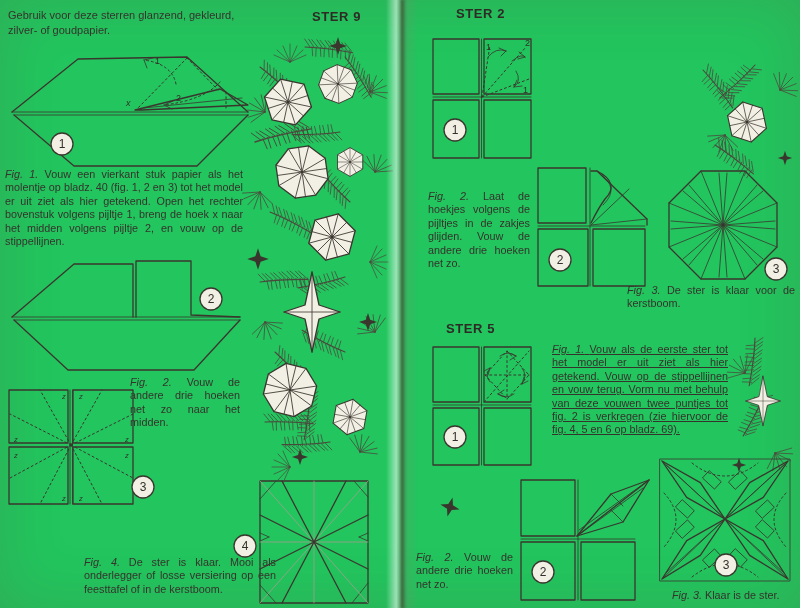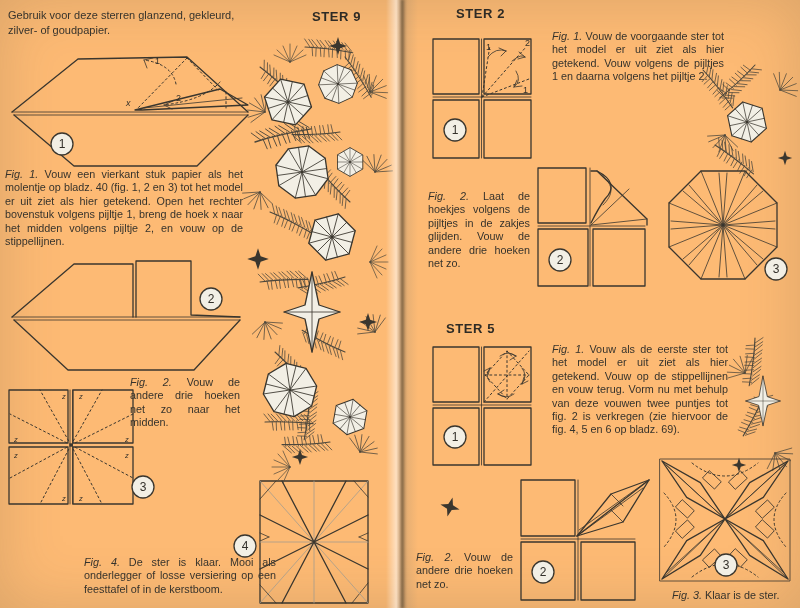--- a/index.html
+++ b/index.html
@@ -1,18 +1,18 @@
 <!DOCTYPE html>
 <html><head>
 <meta charset="utf-8">
 <style>
   html,body { margin:0; padding:0; background:#d8d4c8; }
   #spread {
     position:relative; width:800px; height:608px; overflow:hidden;
-    background:#fdba74;
+    background:#22c55e;
     box-shadow: inset 0 0 60px rgba(95,85,62,.22);
     font-family:"Liberation Sans", sans-serif;
     color:#33302a;
   }
   .abs { position:absolute; }
   .cap { font-size:10.8px; line-height:13.4px; text-align:justify; color:#36332c; }
   .cap i { font-style:italic; }
   .intro { font-size:11px; line-height:15px; color:#36332c; }
   .ster { font-size:13px; font-weight:700; letter-spacing:.6px; color:#2e2b25; }
   .gutter {
@@ -207,24 +207,20 @@
     <path class="thin" d="M88,38 Q94,48 86,54 M86,54 l3,-7 M86,54 l8,-1"></path>
     <text class="lbl" x="58" y="17">1</text>
     <text class="lbl" x="97" y="13">2</text>
     <text class="lbl" x="95" y="60">1</text>
     <g>
       <circle class="paperfill" cx="27" cy="97" r="11"></circle>
       <text class="stepnum" x="27" y="101" text-anchor="middle">1</text>
     </g>
   </svg>
 
-  <div class="abs cap" style="left:552px; top:30px; width:172px;">
-    <i>Fig. 1.</i>
-    <span>Vouw de voorgaande ster tot het model er uit ziet als hier getekend. Vouw volgens de pijltjes 1 en daarna volgens het pijltje 2.</span>
-  </div>
 
   <svg class="abs" style="left:695px; top:50px;" width="105" height="130" viewBox="0 0 105 130">
     <use href="#branch" transform="translate(8,20) rotate(35)"></use>
     <use href="#branch" transform="translate(60,15) rotate(120)"></use>
     <use href="#tuft" transform="translate(85,40) rotate(45)"></use>
     <use href="#tuft" transform="translate(30,85) rotate(200)"></use>
     <use href="#branch" transform="translate(20,95) rotate(20)"></use>
     <use href="#star6" transform="translate(52,72) rotate(18) scale(.85)"></use>
     <use href="#sparkle" transform="translate(90,108) scale(.8)"></use>
   </svg>
@@ -253,20 +249,24 @@
     <polygon points="124,84 92,116 48,116 16,84 16,40 48,8 92,8 124,40"></polygon>
     <path class="thin" d="M70,62 L124,84 M70,62 L92,116 M70,62 L48,116 M70,62 L16,84 M70,62 L16,40 M70,62 L48,8 M70,62 L92,8 M70,62 L124,40"></path>
     <path class="thin" d="M70,62 L122,58 M70,62 L122,66 M70,62 L66,10 M70,62 L74,10 M70,62 L18,58 M70,62 L18,66 M70,62 L66,114 M70,62 L74,114"></path>
     <path class="thin" d="M70,62 L104,102 M70,62 L110,96 M70,62 L30,96 M70,62 L36,102 M70,62 L104,22 M70,62 L110,28 M70,62 L30,28 M70,62 L36,22"></path>
     <g>
       <circle class="paperfill" cx="123" cy="106" r="11"></circle>
       <text class="stepnum" x="123" y="110" text-anchor="middle">3</text>
     </g>
   </svg>
 
+  <div class="abs cap" style="left:627px; top:284px; width:168px;">
+    <i>Fig. 3.</i>
+    <span>De ster is klaar voor de kerstboom.</span>
+  </div>
 
   <div class="abs ster" style="left:446px; top:321px;">STER 5</div>
 
   <svg class="abs" style="left:428px; top:342px;" width="108" height="128" viewBox="0 0 108 128">
     <rect x="5" y="5" width="46" height="55"></rect>
     <rect x="56" y="5" width="47" height="55"></rect>
     <rect x="5" y="66" width="46" height="57"></rect>
     <rect x="56" y="66" width="47" height="57"></rect>
     <path class="thin" d="M53.5,5 V123 M5,63 H103"></path>
     <path class="dot" d="M79,9 L101,33 L79,57 L57,33 Z"></path>
@@ -274,21 +274,21 @@
     <path class="thin" d="M72,14 Q80,8 88,14 M88,14 l-7,-3 M88,14 l-6,4"></path>
     <path class="thin" d="M94,26 Q100,34 94,42 M94,42 l2,-7 M94,42 l6,-3"></path>
     <path class="thin" d="M86,52 Q78,58 70,52 M70,52 l7,3 M70,52 l6,-4"></path>
     <path class="thin" d="M62,40 Q56,33 62,26 M62,26 l-2,7 M62,26 l-6,3"></path>
     <g>
       <circle class="paperfill" cx="27" cy="95" r="11"></circle>
       <text class="stepnum" x="27" y="99" text-anchor="middle">1</text>
     </g>
   </svg>
 
-  <div class="abs cap" style="left:552px; top:343px; width:176px;">
+  <div class="abs cap" style="left:552px; top:343px; width:176px;text-decoration:underline;">
     <i>Fig. 1.</i>
     <span>Vouw als de eerste ster tot het model er uit ziet als hier getekend. Vouw op de stippellijnen en vouw terug. Vorm nu met behulp van deze vouwen twee puntjes tot fig. 2 is verkregen (zie hiervoor de fig. 4, 5 en 6 op bladz. 69).</span>
   </div>
 
   <svg class="abs" style="left:725px; top:333px;" width="73" height="142" viewBox="0 0 73 142">
     <use href="#branch" transform="translate(30,5) rotate(80)"></use>
     <use href="#branch" transform="translate(40,60) rotate(100)"></use>
     <use href="#tuft" transform="translate(20,40) rotate(-40)"></use>
     <use href="#tuft" transform="translate(50,120) rotate(140)"></use>
     <use href="#tallstar" transform="translate(38,68) scale(.62)"></use>

